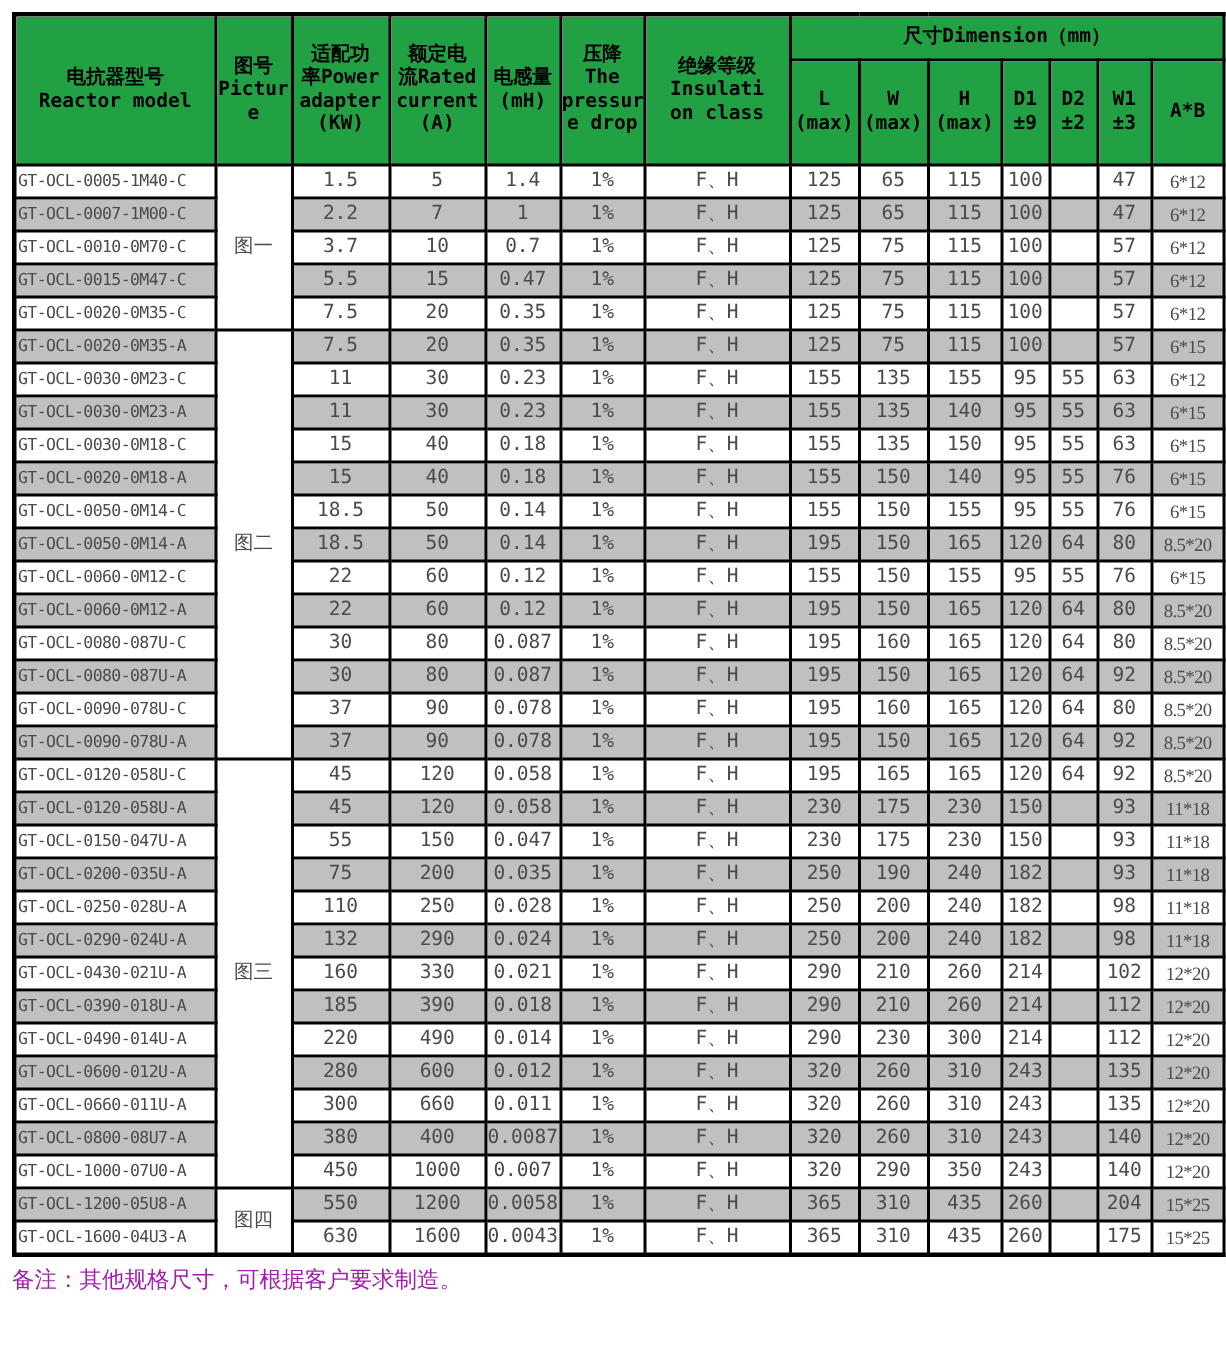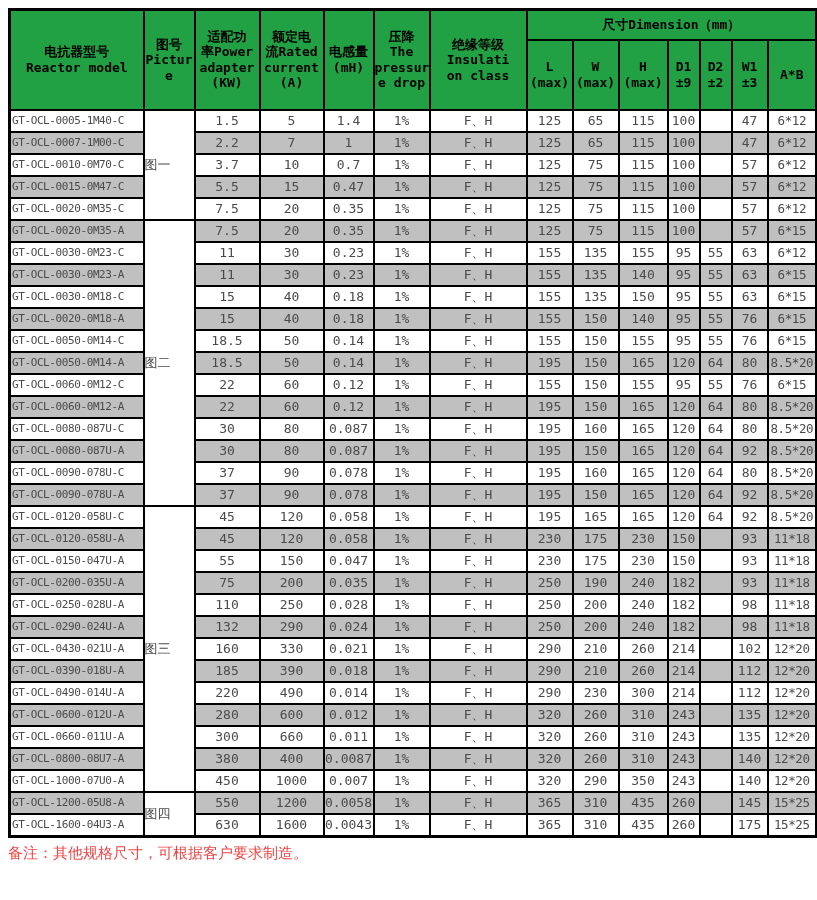--- a/index.html
+++ b/index.html
@@ -50,28 +50,28 @@
     text-align: left;
     font-size: 11px;
     letter-spacing: -0.4px;
     padding-left: 1px;
     white-space: nowrap;
   }
   td.picture {
     background: #ffffff !important;
     font-size: 13px;
     color: #4a4a4a;
-    text-align: left;
-  }
-  td.dim-ab { font-size: 12.5px; letter-spacing: -0.4px; }
+    text-align: center;
+  }
+  td.dim-ab { font-size: 12.5px; letter-spacing: -0.4px; font-family: Liberation Serif, serif; }
 
   .note {
     margin-top: 6px;
     font-size: 15px;
-    color: #ef4444;
+    color: #a21caf;
     font-family: Liberation Serif, serif;
   }
 </style>
 </head>
 <body>
 
 <div class="page">
   <table class="spec">
     <colgroup>
       <col style="width:134px">
@@ -606,21 +606,21 @@
           <td>550</td>
           <td>1200</td>
           <td>0.0058</td>
           <td>1%</td>
           <td>F、H</td>
           <td>365</td>
           <td>310</td>
           <td>435</td>
           <td>260</td>
           <td></td>
-          <td>145</td>
+          <td>204</td>
           <td class="dim-ab">15*25</td>
         </tr>
         <tr>
           <td class="model">GT-OCL-1600-04U3-A</td>
           <td>630</td>
           <td>1600</td>
           <td>0.0043</td>
           <td>1%</td>
           <td>F、H</td>
           <td>365</td>

